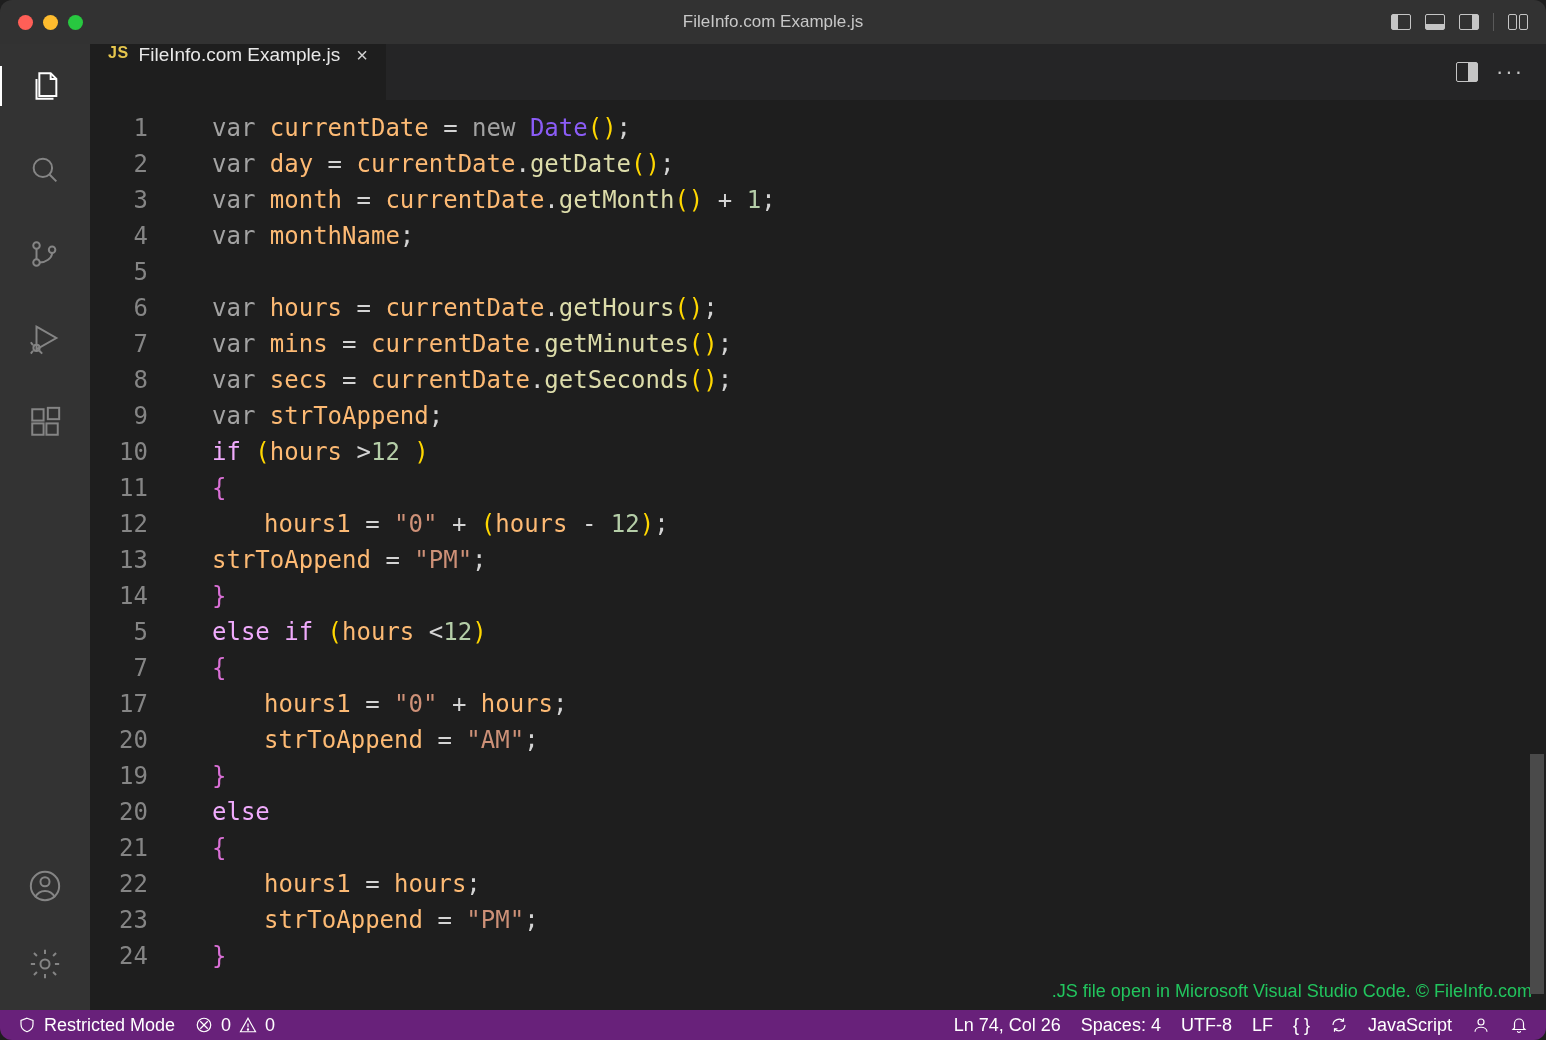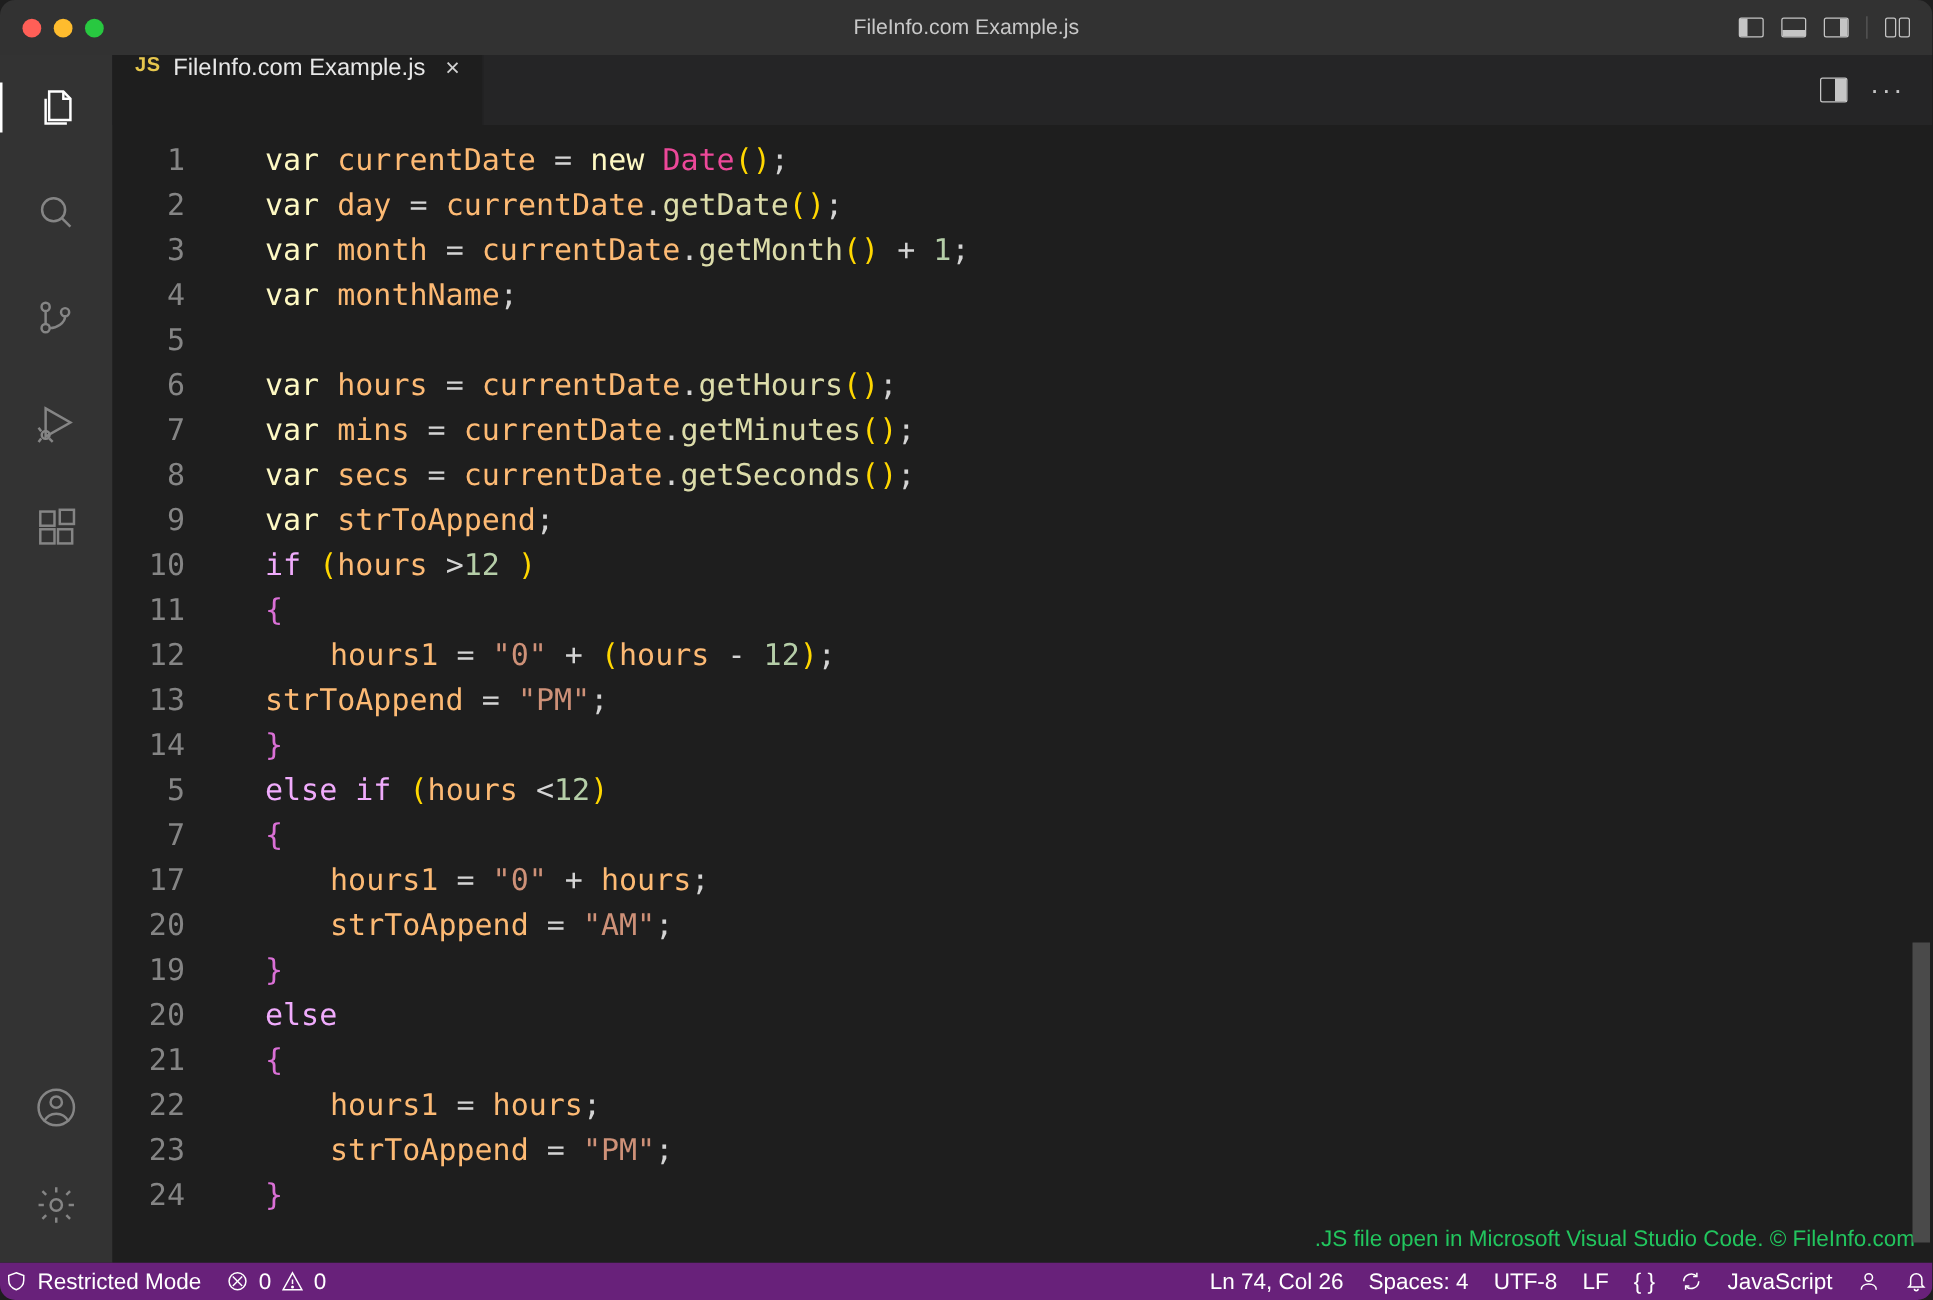--- a/index.html
+++ b/index.html
@@ -94,45 +94,45 @@
     flex:1;
     padding-top: 10px;
     padding-left: 34px;
     font-family: Menlo, Consolas, monospace;
     font-size: 24px;
     line-height: 36px;
     color: #d4d4d4;
     white-space: pre;
   }
   .code .line { height: 36px; }
-  .kw  { color: #fef9c3; }   
+  .kw  { color: #a3a3a3; }   
   .kw2 { color: #f0abfc; }   
   .id  { color: #fdba74; }   
   .fn  { color: #dcdcaa; }   
-  .cls { color: #ec4899; }   
+  .cls { color: #8b5cf6; }   
   .num { color: #b5cea8; }   
   .str { color: #ce9178; }   
   .pn  { color: #d4d4d4; }   
   .op  { color: #d4d4d4; }   
   .brace { color: #da70d6; } 
   .par-y { color:#ffd700; }
 
   .watermark {
     position:absolute; right:14px; bottom:8px;
     color:#22c55e; font-size:18px;
   }
   .scrollbar-track { position:absolute; right:0; top:0; bottom:0; width:18px; }
   .scrollbar-thumb { position:absolute; right:2px; width:14px; background:#4a4a4a; border-radius:0; }
 
   
   .statusbar {
     height: 30px; background: #68217a;
     display:flex; align-items:center; justify-content:space-between;
     color:#fff; font-size: 18px;
-    padding: 0 4px;
+    padding: 0 18px;
   }
   .status-left, .status-right { display:flex; align-items:center; gap:20px; }
   .status-item { display:flex; align-items:center; gap:8px; cursor:pointer; }
   .status-item svg { width:18px; height:18px; stroke:#fff; fill:none; stroke-width:1.6; }
 
   .indent { display:inline-block; width: 3.6ch; }
 </style>
 </head>
 <body>
 

